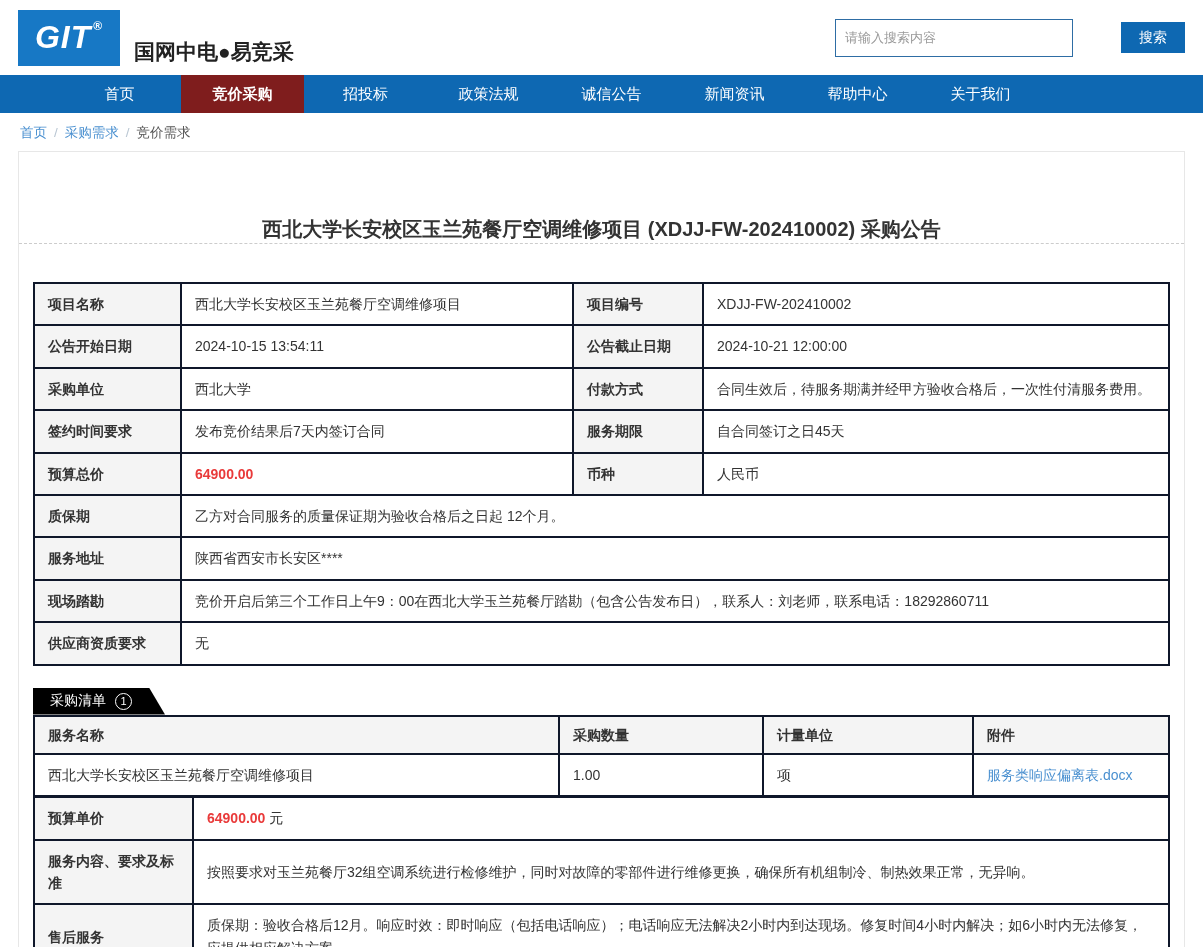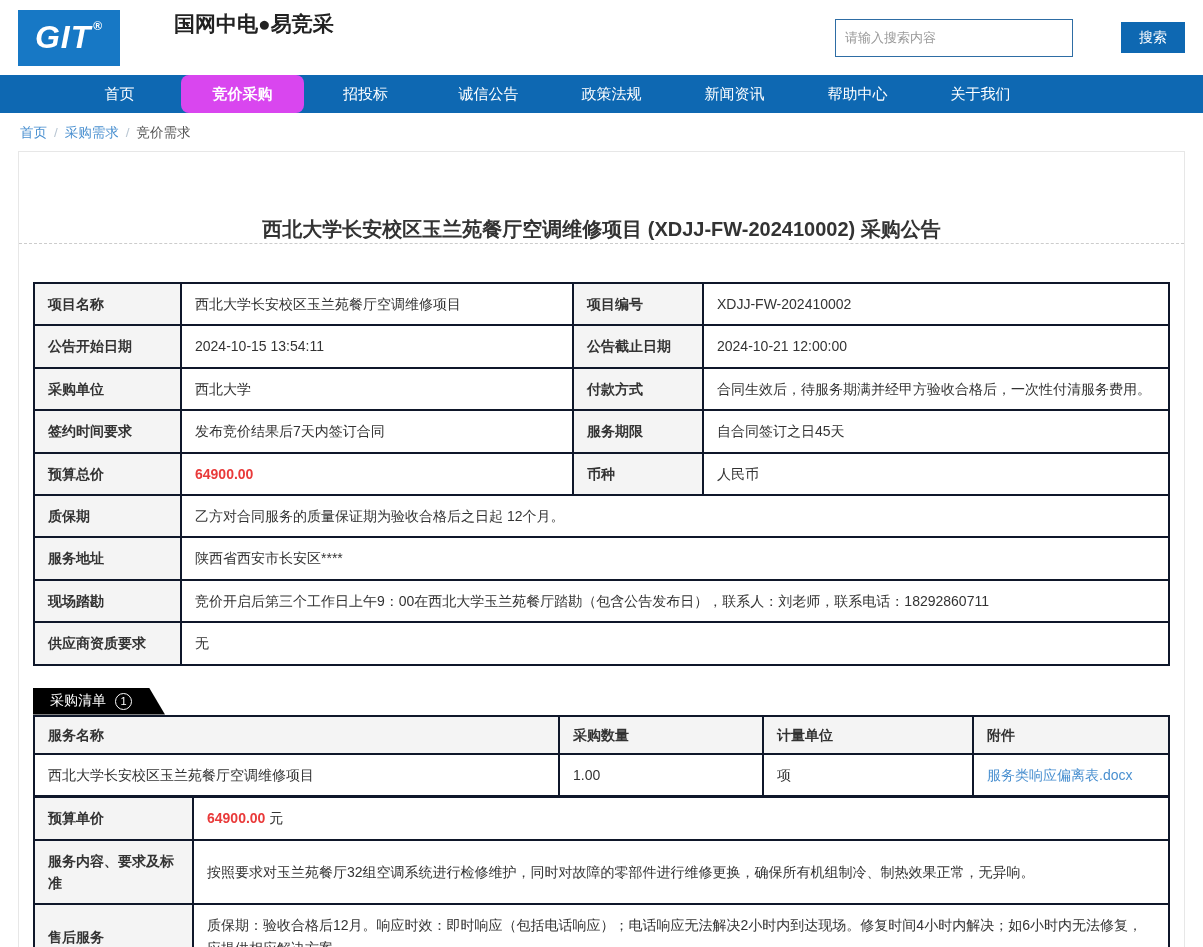--- a/index.html
+++ b/index.html
@@ -7,21 +7,21 @@
   body {
     width:1203px; height:947px; overflow:hidden;
     background:#fff; color:#333;
     font-family:"Liberation Sans","DejaVu Sans",sans-serif;
   }
   
   .top-header{
     height:75px; display:flex; align-items:center; justify-content:space-between;
     padding:0 18px; background:#fff;
   }
-  .brand-area{ display:flex; align-items:flex-start;gap:40px; }
+  .brand-area{ display:flex; align-items:flex-end; }
   .logo{
     width:102px; height:56px; background:#1778c5; color:#fff;
     display:flex; align-items:center; justify-content:center;
     font-weight:bold; font-style:italic; font-size:32px; letter-spacing:1px;
     cursor:pointer; position:relative;
   }
   .logo sup{ font-size:12px; font-style:normal; margin-left:2px; position:relative; top:-12px; }
   .brand-name{ margin-left:14px; font-size:21px; font-weight:bold; color:#222; }
   .search-area{ display:flex; align-items:center; }
   .search-input{
@@ -35,21 +35,21 @@
     font-size:14px; cursor:pointer;
     font-family:"Liberation Sans","DejaVu Sans",sans-serif;
     margin-left:48px;
   }
   
   .main-nav{ background:#0e68b2; height:38px; display:flex; padding-left:58px; }
   .nav-item{
     width:123px; line-height:38px; text-align:center; color:#fff;
     font-size:15px; text-decoration:none; cursor:pointer;
   }
-  .nav-item.active{ background:#d946ef; font-weight:bold;border-radius:8px; }
+  .nav-item.active{ background:#7f1d1d; font-weight:bold; }
   
   .breadcrumb{ padding:11px 20px 9px; font-size:13.5px; color:#555; }
   .breadcrumb a{ color:#4a90d0; text-decoration:none; cursor:pointer; }
   .crumb-sep{ color:#b9c6d2; margin:0 7px; }
   .crumb-current{ color:#555; }
   
   .card{
     margin:0 18px; background:#fff; border:1px solid #e7e7e7;
     padding:0 14px 30px; min-height:795px;
   }
@@ -104,22 +104,22 @@
   <div class="search-area">
     <input class="search-input" placeholder="请输入搜索内容" style="">
     <button class="search-button">搜索</button>
   </div>
 </header>
 
 <nav class="main-nav">
   <a class="nav-item">首页</a>
   <a class="nav-item active">竞价采购</a>
   <a class="nav-item">招投标</a>
+  <a class="nav-item">政策法规</a>
   <a class="nav-item">诚信公告</a>
-  <a class="nav-item">政策法规</a>
   <a class="nav-item">新闻资讯</a>
   <a class="nav-item">帮助中心</a>
   <a class="nav-item">关于我们</a>
 </nav>
 
 <div class="breadcrumb">
   <a>首页</a><span class="crumb-sep">/</span><a>采购需求</a><span class="crumb-sep">/</span><span class="crumb-current">竞价需求</span>
 </div>
 
 <main class="card">

